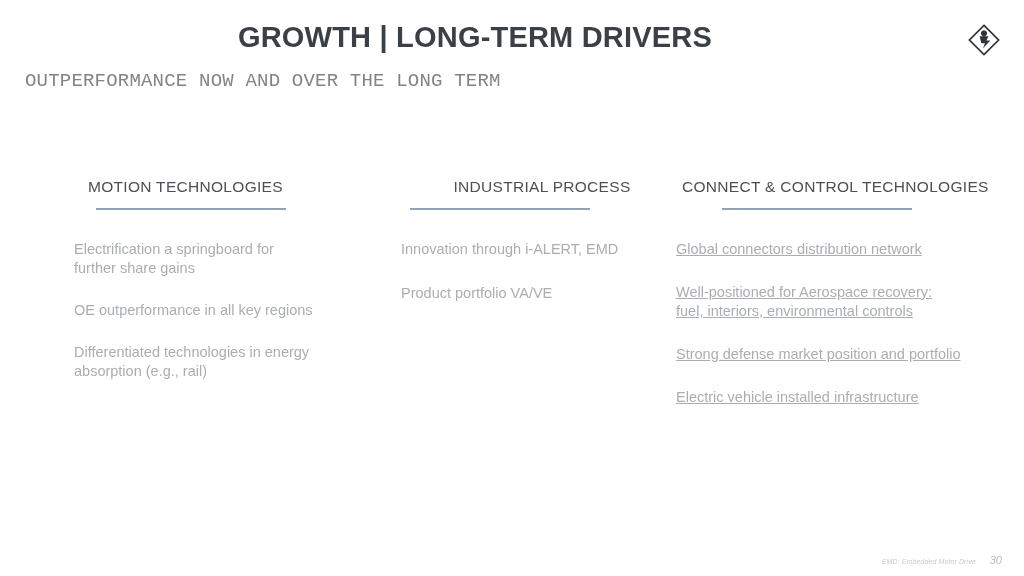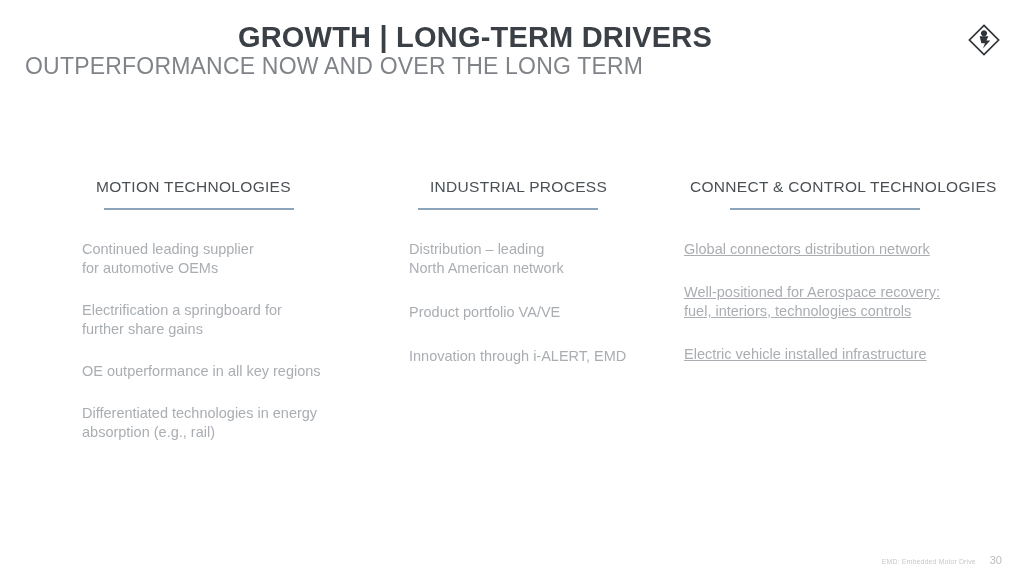--- a/index.html
+++ b/index.html
@@ -32,42 +32,43 @@
   .slide-title {
     font-size: 29px;
     line-height: 34px;
     letter-spacing: 0.2px;
     color: #3b4046;
     font-weight: 700;
     white-space: nowrap;
     text-align: center;
   }
   .slide-subtitle {
-    margin-top: 0;
-    font-size: 23px;
+    margin-top: 15px;
+    font-size: 19px;
     line-height: 25px;
     letter-spacing: 0.2px;
     color: #808488;
     font-weight: 400;
     white-space: nowrap;
+    font-family: Liberation Mono, monospace;
   }
 
   
   .logo-mark {
     position: absolute;
     right: 22px;
     top: 22px;
     width: 36px;
     height: 36px;
   }
 
   
   .columns {
     position: absolute;
-    left: 8px;
+    left: 0;
     top: 178px;
     width: 931px;
     height: 330px;
   }
   .column {
     position: absolute;
     top: 0;
   }
   .col-1 { left: 60px;  width: 300px; }
   .col-2 { left: 392px; width: 270px; }
@@ -75,21 +76,21 @@
 
   .col-head {
     text-align: center;
     font-size: 15.5px;
     letter-spacing: 0.3px;
     color: #4b5055;
     font-weight: 400;
     white-space: nowrap;
   }
   .col-1 .col-head { text-align: left; padding-left: 28px; }
-  .col-2 .col-head { text-align: left; padding-left: 30px; }
+  .col-2 .col-head { text-align: center; padding-left: 30px; }
   .col-3 .col-head { text-align: center; padding-left: 16px; }
 
   .col-rule {
     height: 2px;
     background: #8ca4ba;
     margin-top: 12px;
   }
   .col-1 .col-rule { width: 190px; margin-left: 36px; }
   .col-2 .col-rule { width: 180px; margin-left: 18px; }
   .col-3 .col-rule { width: 190px; margin-left: 56px; }
@@ -113,20 +114,21 @@
   .col-3 .bullet { margin-bottom: 24px; }
 
   
   .slide-footer {
     position: absolute;
     right: 22px;
     bottom: 10px;
     display: flex;
     align-items: baseline;
     gap: 14px;
+    font-style: italic;
   }
   .footer-note {
     font-size: 7px;
     color: #c6c9cc;
     letter-spacing: 0.1px;
   }
   .page-number {
     font-size: 11px;
     color: #b9bcbf;
   }
@@ -152,48 +154,45 @@
       </g>
     </svg>
   </div>
 
   <div class="columns">
 
     <div class="column col-1">
       <div class="col-head">MOTION TECHNOLOGIES</div>
       <div class="col-rule"></div>
       <div class="col-body">
-        <div class="bullet">Continued leading supplier
-for automotive OEMs</div>
         <div class="bullet">Electrification a springboard for
 further share gains</div>
         <div class="bullet">OE outperformance in all key regions</div>
         <div class="bullet">Differentiated technologies in energy
 absorption (e.g., rail)</div>
       </div>
     </div>
 
     <div class="column col-2">
       <div class="col-head">INDUSTRIAL PROCESS</div>
       <div class="col-rule"></div>
       <div class="col-body">
-        <div class="bullet">Distribution – leading
-North American network</div>
+        <div class="bullet">Innovation through i-ALERT, EMD</div>
         <div class="bullet">Product portfolio VA/VE</div>
-        <div class="bullet">Innovation through i-ALERT, EMD</div>
       </div>
     </div>
 
     <div class="column col-3">
       <div class="col-head">CONNECT &amp; CONTROL TECHNOLOGIES</div>
       <div class="col-rule"></div>
       <div class="col-body">
         <div class="bullet">Global connectors distribution network</div>
         <div class="bullet">Well-positioned for Aerospace recovery:
-fuel, interiors, technologies controls</div>
+fuel, interiors, environmental controls</div>
+        <div class="bullet">Strong defense market position and portfolio</div>
         <div class="bullet">Electric vehicle installed infrastructure</div>
       </div>
     </div>
 
   </div>
 
   <div class="slide-footer">
     <span class="footer-note">EMD: Embedded Motor Drive</span>
     <span class="page-number">30</span>
   </div>

